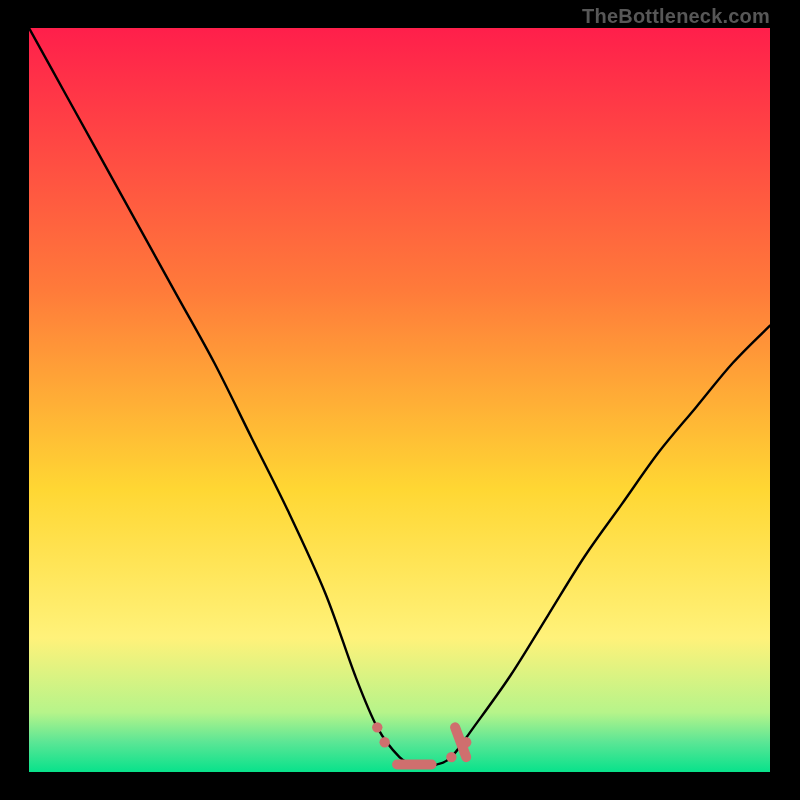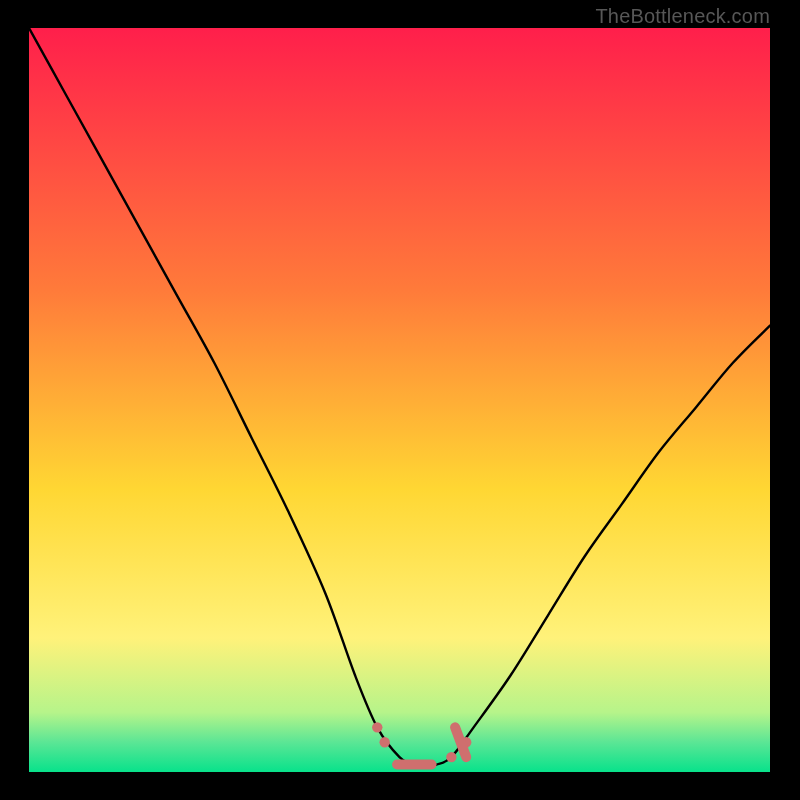--- a/index.html
+++ b/index.html
@@ -27,21 +27,21 @@
   }
   .gradient-bg {
     position: absolute;
     inset: 0;
   }
   .watermark {
     position: absolute;
     top: 5px;
     right: 30px;
     font-size: 20px;
-    font-weight: 400;
+    font-weight: 700;
     color: #575757;
     letter-spacing: 0.2px;
   }
   svg.curve {
     position: absolute;
     inset: 0;
   }
   .marker-dot {
     fill: #cf6f6e;
     stroke: none;

